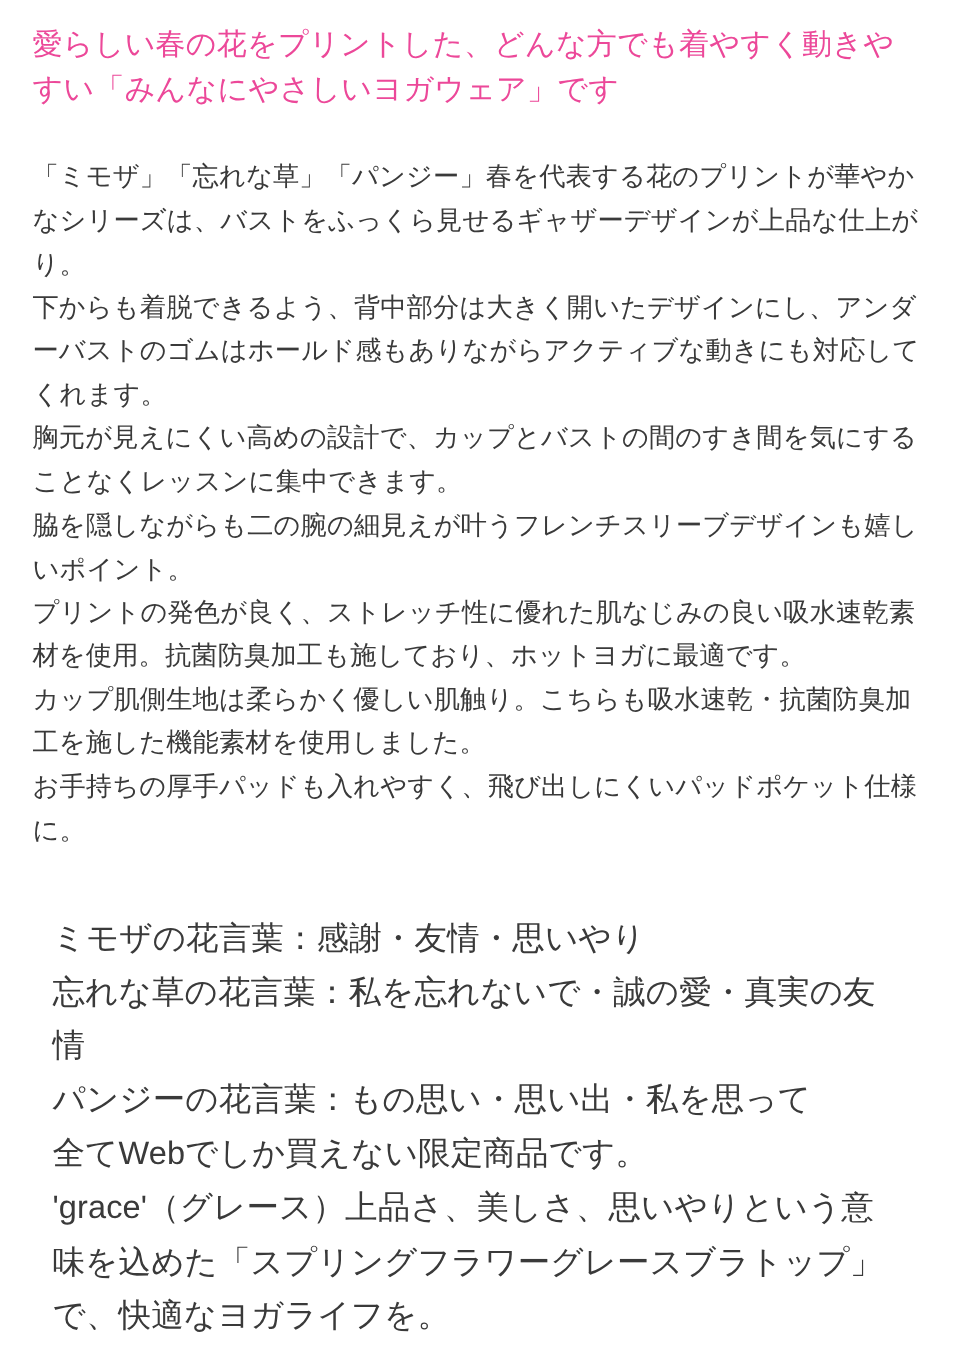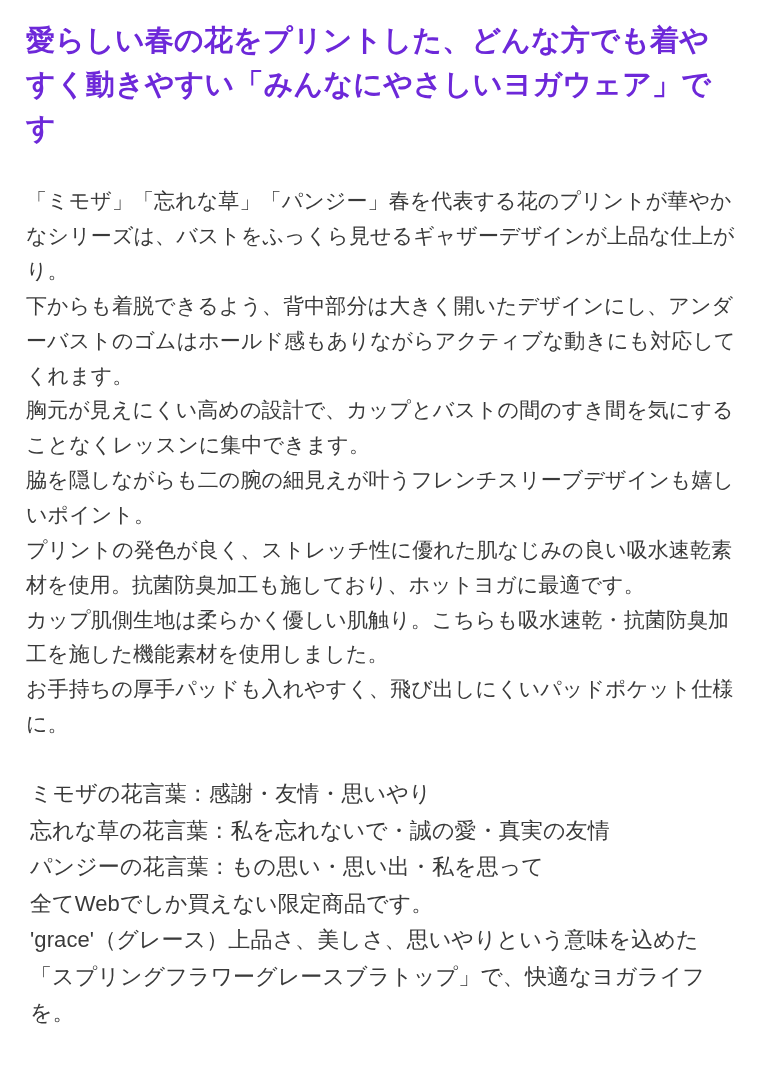--- a/index.html
+++ b/index.html
@@ -15,45 +15,45 @@
     overflow: hidden;
   }
   .page {
     width: 762px;
     height: 1080px;
     box-sizing: border-box;
     padding: 18px 26px 0 26px;
     background: #ffffff;
   }
   .headline {
-    font-size: 29px;
-    font-weight: bold;
+    font-size: 24px;
+    font-weight: normal;
     line-height: 1.52;
-    color: #6d28d9;
+    color: #ec4899;
     letter-spacing: 0.2px;
     margin: 0 0 34px 0;
     white-space: pre-wrap;
   }
   .body-block {
     font-size: 21px;
     line-height: 1.66;
     color: #3a3a3a;
     letter-spacing: 0.1px;
     margin: 0;
     white-space: pre-wrap;
   }
   .spacer {
     height: 30px;
   }
   .flower-block {
-    font-size: 22px;
+    font-size: 26px;
     line-height: 1.66;
     color: #3a3a3a;
     letter-spacing: 0.1px;
-    margin: 4px;
+    margin: 16px;
     white-space: pre-wrap;
   }
 </style>
 </head>
 <body>
 
 <div class="page">
   <h1 class="headline">愛らしい春の花をプリントした、どんな方でも着やすく動きやすい「みんなにやさしいヨガウェア」です</h1>
 
   <p class="body-block">「ミモザ」「忘れな草」「パンジー」春を代表する花のプリントが華やかなシリーズは、バストをふっくら見せるギャザーデザインが上品な仕上がり。

